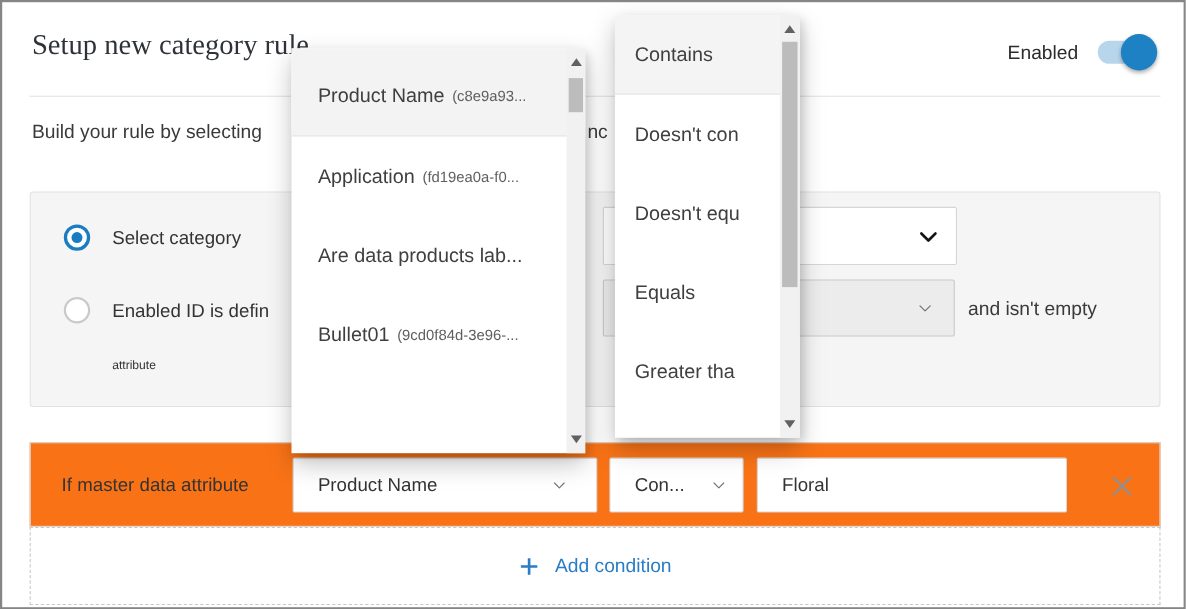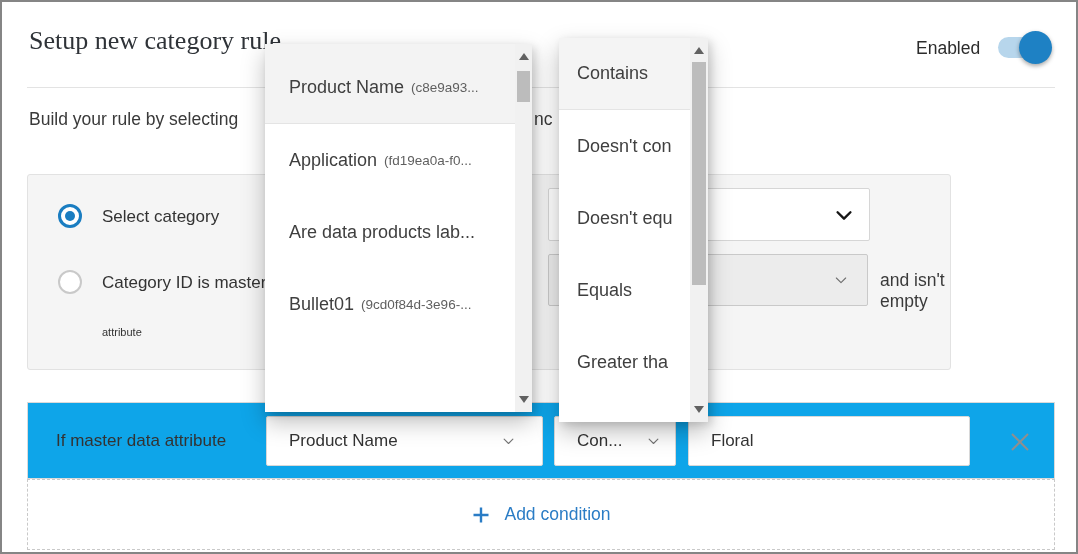--- a/index.html
+++ b/index.html
@@ -11,50 +11,50 @@
   .abs{position:absolute;}
   
   .title{left:27px;top:24px;font-family:"Liberation Serif", serif;font-size:26px;color:#2f3338;}
   .enabled-label{left:914px;top:36px;font-size:17.5px;color:#2c2c2c;}
   .toggle{left:996px;top:35px;width:53px;height:21px;border-radius:11px;background:#b7d6ec;cursor:pointer;}
   .toggle-knob{left:1017px;top:29px;width:33px;height:33px;border-radius:50%;background:#1e81c4;box-shadow:0 2px 4px rgba(0,0,0,.35);}
   .divider{left:25px;top:85px;width:1028px;height:1px;background:#e3e3e3;}
   .intro{left:27px;top:107px;font-size:17.5px;color:#3a3a3a;}
   .intro-frag{left:532px;top:107px;font-size:17.5px;color:#3a3a3a;}
   
-  .panel{left:25px;top:172px;width:924px;height:196px;background:#f5f5f5;border:1px solid #e2e2e2;border-radius:3px;box-sizing:border-box;}
+  .panel{left:25px;top:172px;width:1028px;height:196px;background:#f5f5f5;border:1px solid #e2e2e2;border-radius:3px;box-sizing:border-box;}
   .radio{width:24px;height:24px;border-radius:50%;box-sizing:border-box;cursor:pointer;}
   .radio.sel{border:3px solid #1a7dc1;background:#fff;}
   .radio.sel::after{content:"";position:absolute;left:4px;top:4px;width:10px;height:10px;border-radius:50%;background:#1a7dc1;}
   .radio.unsel{border:2px solid #c9c9c9;background:#fff;}
   .r1{left:30px;top:29px;}
   .r1-label{left:74px;top:32px;font-size:17px;}
   .r2{left:30px;top:95px;}
   .r2-label1{left:74px;top:98px;font-size:17px;white-space:nowrap;width:166px;overflow:hidden;}
   .r2-label2{left:74px;top:151px;font-size:11px;}
   .sel-white{left:520px;top:13px;width:322px;height:53px;background:#fff;border:1px solid #d6d6d6;border-radius:2px;box-sizing:border-box;cursor:pointer;}
   .sel-gray{left:520px;top:79px;width:320px;height:52px;background:#ececec;border:1px solid #c9c9c9;border-radius:2px;box-sizing:border-box;cursor:pointer;}
   .chev{position:absolute;top:50%;transform:translateY(-50%);line-height:0;}
   .isnt-empty{left:852px;top:95px;font-size:17.5px;color:#3a3a3a;}
   
-  .cond-row{left:25px;top:400px;width:1028px;height:77px;background:#0ea5e9;border:1px solid #dadada;box-sizing:border-box;}
+  .cond-row{left:25px;top:400px;width:1028px;height:77px;background:#f97316;border:1px solid #dadada;box-sizing:border-box;}
   .cond-prefix{left:28px;top:28px;font-size:17px;color:#333;}
   .row-select{position:absolute;top:13px;height:50px;background:#fff;border:1px solid #d8d8d8;border-radius:2px;box-sizing:border-box;cursor:pointer;}
   .row-select .val{position:absolute;left:22px;top:50%;transform:translateY(-50%);font-size:17px;color:#333;white-space:nowrap;}
   .rs1{left:238px;width:277px;}
   .rs2{left:526px;width:122px;}
   .cond-input{left:660px;top:13px;width:282px;height:50px;background:#fff;border:1px solid #d8d8d8;border-radius:2px;box-sizing:border-box;padding:0 12px 0 22px;font-family:"Liberation Sans", sans-serif;font-size:17px;color:#333;outline:none;position:absolute;}
   .close-btn{left:980px;top:27px;width:24px;height:24px;cursor:pointer;line-height:0;}
   
   .add-row{left:25px;top:477px;width:1028px;height:71px;border:1px dashed #c9c9c9;box-sizing:border-box;background:#fff;display:flex;align-items:center;justify-content:center;gap:13px;cursor:pointer;}
   .add-label{font-size:17.5px;color:#2a7cc5;}
   
   .dropdown{background:#fff;z-index:20;box-shadow:0 10px 22px rgba(0,0,0,.25),3px 3px 8px rgba(0,0,0,.12);}
   .dd1{left:263px;top:42px;width:267px;height:368px;padding-top:8px;box-sizing:border-box;}
-  .dd2{left:557px;top:36px;width:149px;height:384px;box-sizing:border-box;}
+  .dd2{left:557px;top:12px;width:168px;height:384px;box-sizing:border-box;}
   .dd-item{height:72px;display:flex;align-items:baseline;padding-left:24px;padding-right:20px;overflow:hidden;white-space:nowrap;cursor:pointer;box-sizing:border-box;flex-wrap:nowrap;align-items:center;}
   .dd1 .dd-item.hl{background:#f3f3f3;box-shadow:0 -8px 0 #f3f3f3;border-bottom:1px solid #e4e4e4;}
   .dd2 .dd-item{padding-left:18px;padding-right:4px;font-size:18px;color:#3f3f3f;}
   .dd2 .dd-item.hl{background:#f4f4f4;border-bottom:1px solid #e4e4e4;}
   .dd-name{font-size:18px;color:#3f3f3f;}
   .dd-id{font-size:13.5px;color:#5f5f5f;margin-left:7px;}
   
   .sbar{position:absolute;top:0;right:0;bottom:0;background:#f1f1f1;}
   .sb1{width:17px;}
   .sb2{width:18px;}
@@ -77,21 +77,21 @@
 
   <div class="abs divider"></div>
 
   <div class="abs intro">Build your rule by selecting</div>
   <div class="abs intro-frag">nc</div>
 
   <div class="abs panel">
     <div class="abs radio sel r1"></div>
     <div class="abs r1-label">Select category</div>
     <div class="abs radio unsel r2"></div>
-    <div class="abs r2-label1">Category ID is master</div>
+    <div class="abs r2-label1">Enabled ID is defin</div>
     <div class="abs r2-label2">attribute</div>
 
     <div class="abs sel-white">
       <span class="chev" style="right:14px;">
         <svg width="22" height="22" viewBox="0 0 24 24">
             <path d="M5 9l7 7 7-7" fill="none" stroke="#161616" stroke-width="2.6" stroke-linecap="round" stroke-linejoin="round"></path>
           </svg>
       </span>
     </div>
     <div class="abs sel-gray">

